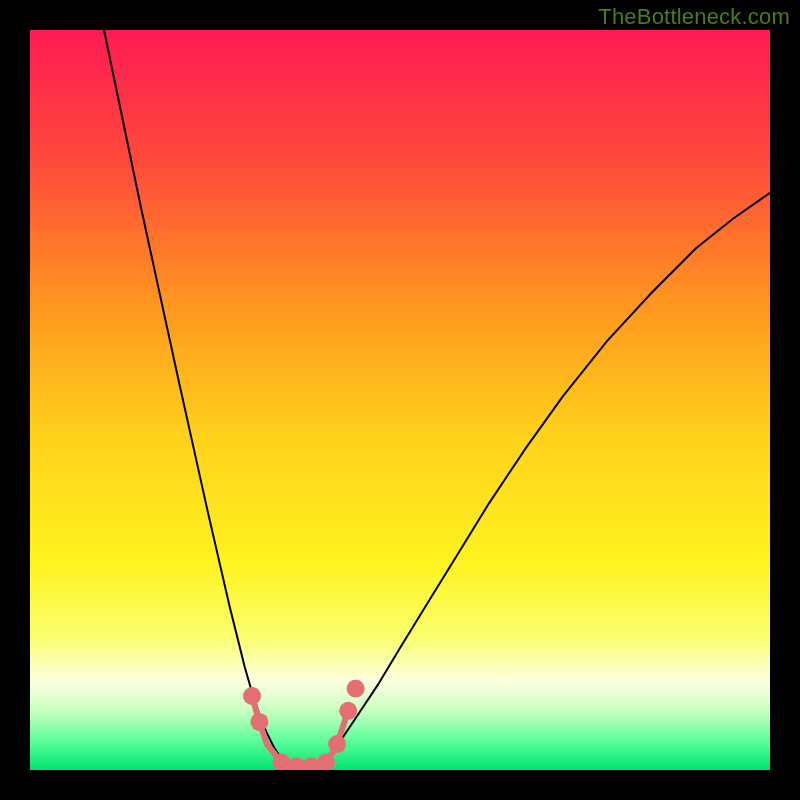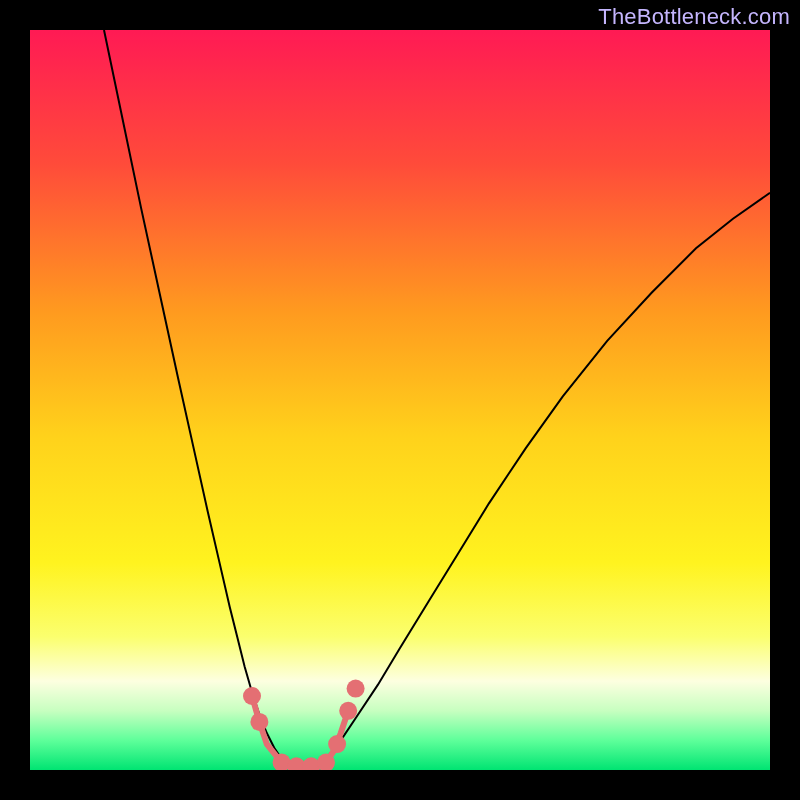--- a/index.html
+++ b/index.html
@@ -23,21 +23,21 @@
     position: absolute;
     left: 0;
     top: 0;
     width: 740px;
     height: 740px;
   }
   .watermark {
     position: absolute;
     top: 4px;
     right: 10px;
-    color: #c4b5fd;
+    color: #4d7c0f;
     font-size: 22px;
     letter-spacing: 0.2px;
     font-weight: 400;
   }
 </style>
 </head>
 <body>
 
 <div class="frame">
   <svg class="plot" viewBox="0 0 740 740" preserveAspectRatio="none">

